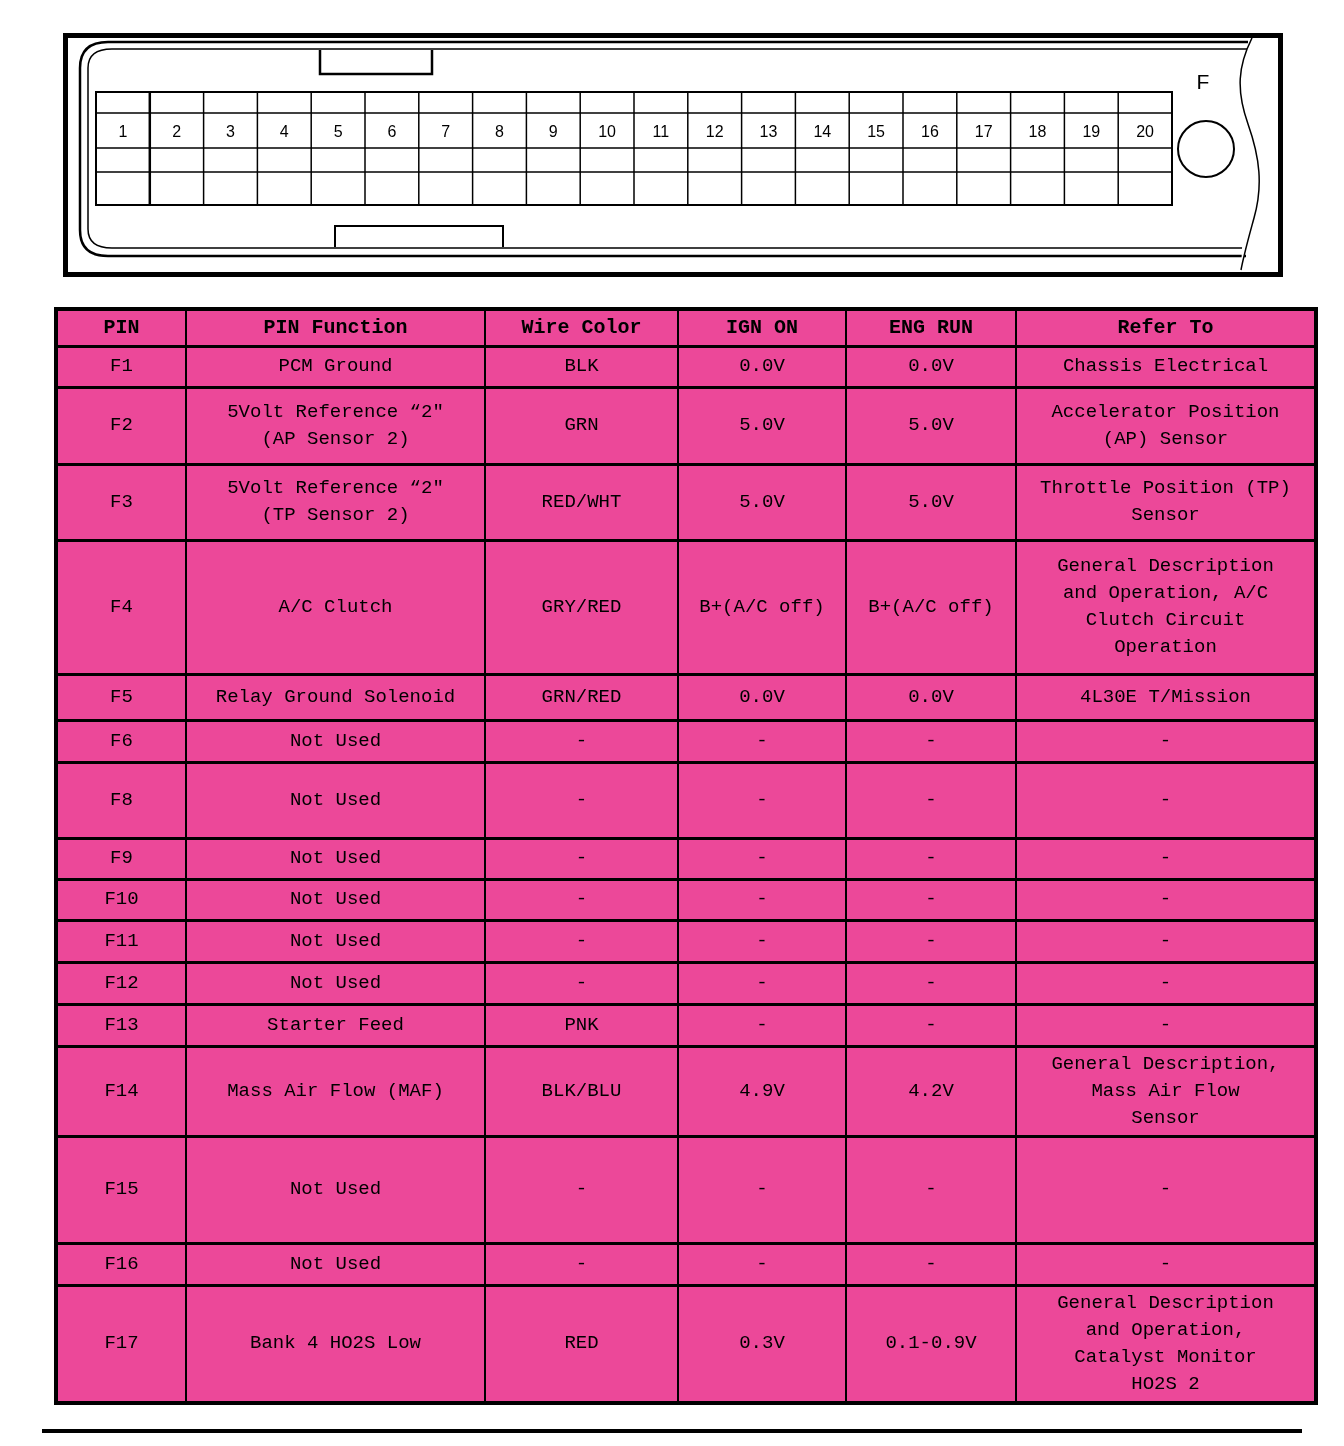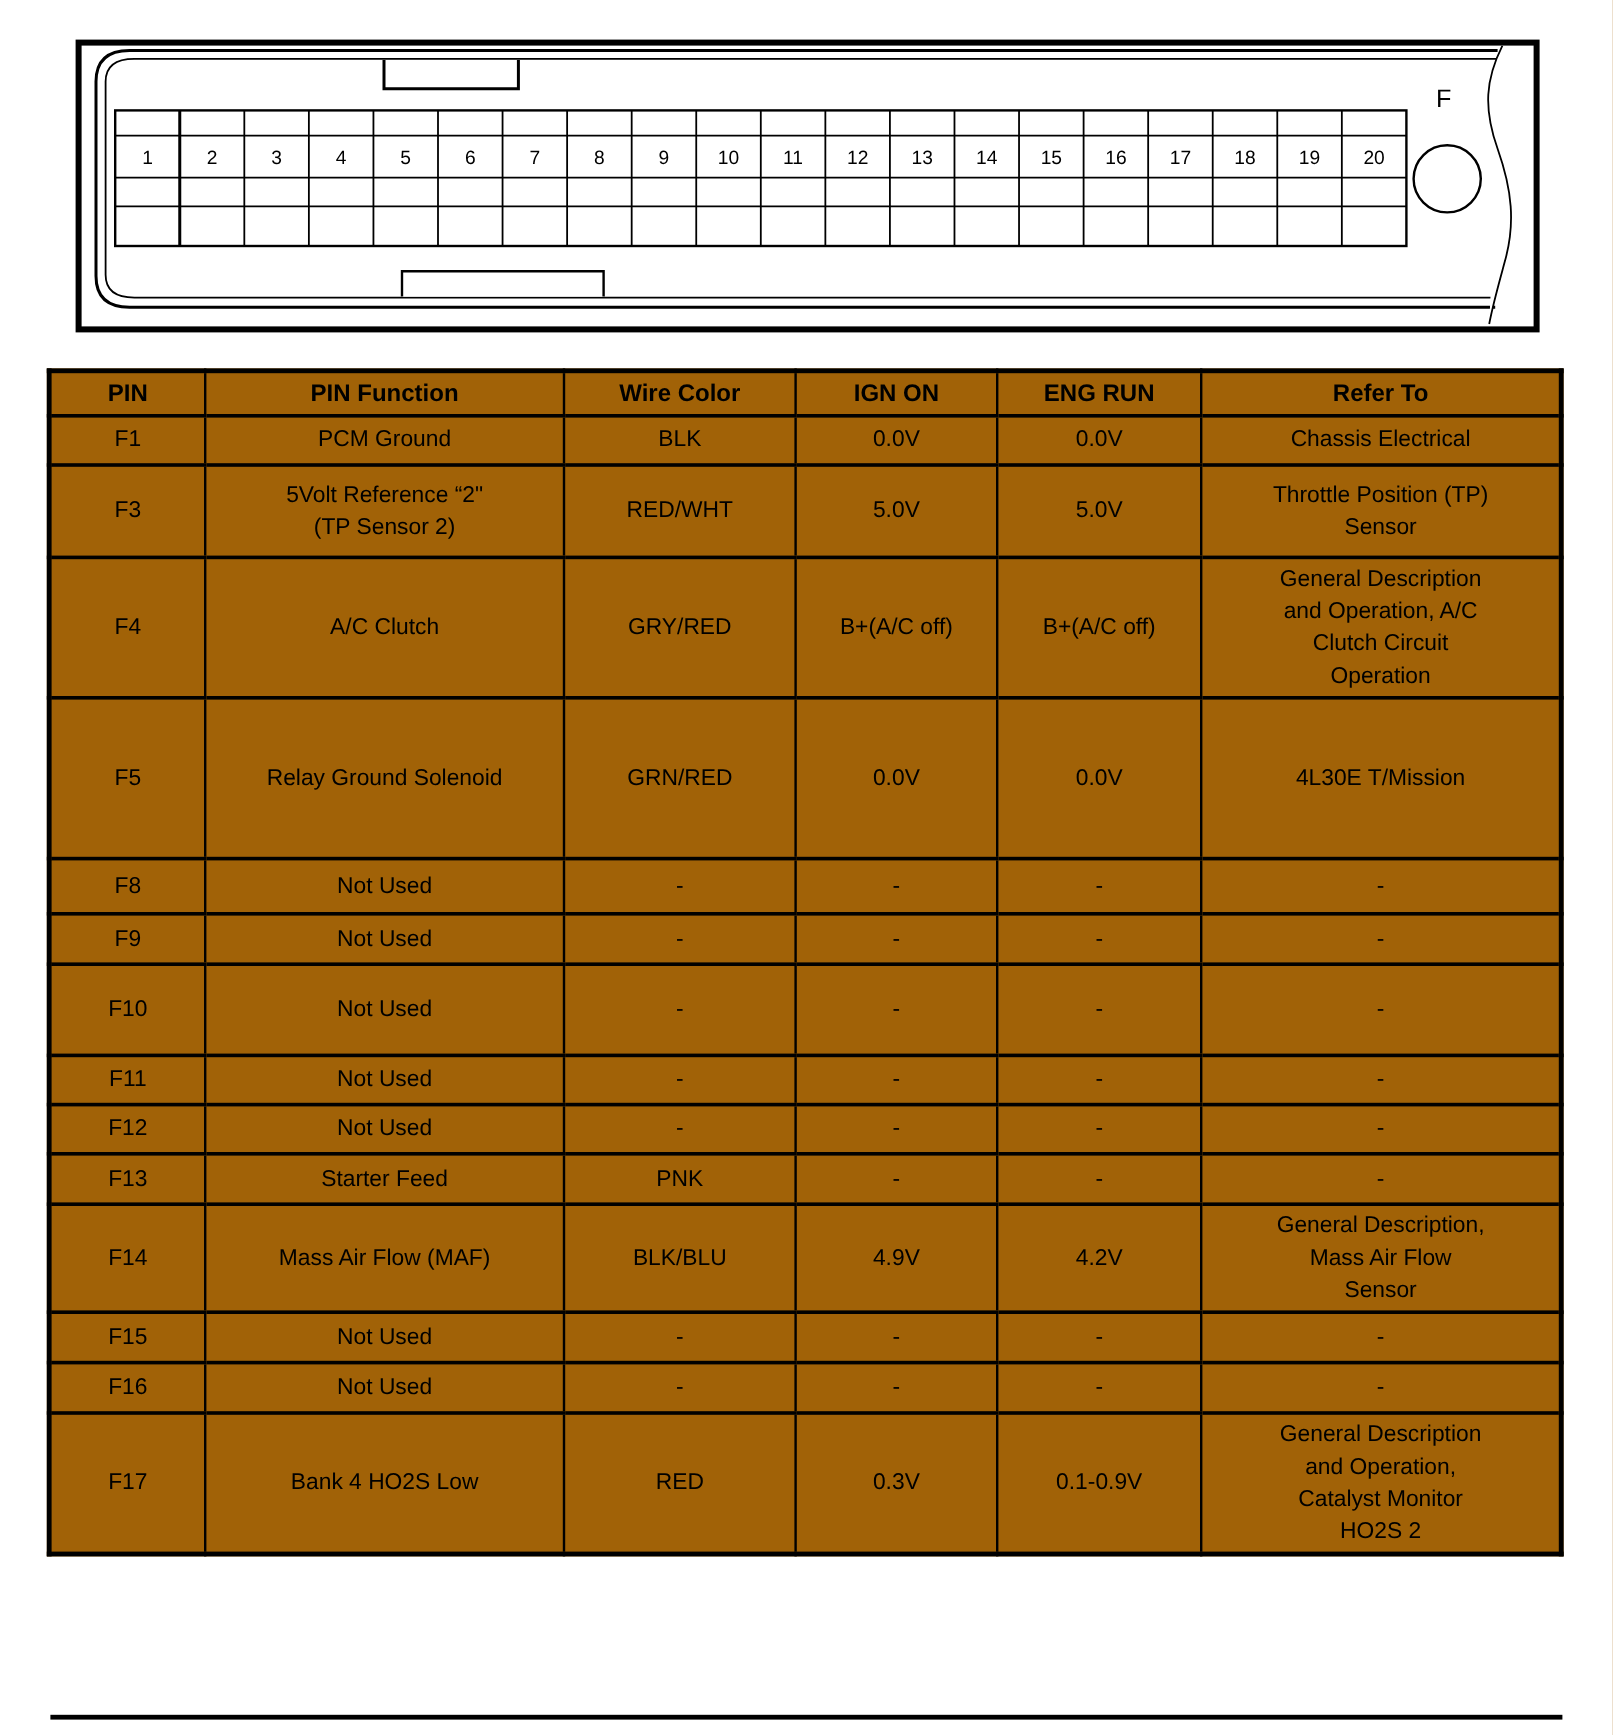--- a/index.html
+++ b/index.html
@@ -15,24 +15,25 @@
     position:absolute; left:63px; top:33px;
     width:1210px; height:234px;
     border:5px solid #000;
     background:#fff;
   }
   .diagram-box svg { display:block; width:1210px; height:234px; }
   .diagram-box text { font-family:"Liberation Sans", sans-serif; fill:#000; }
 
   
   table.pin-table {
-    position:absolute; left:39px; top:307px;
+    position:absolute; left:54px; top:307px;
     width:1260px;
     border-collapse:collapse; table-layout:fixed;
-    background:#a16207;
+    background:#ec4899;
+    font-family:Liberation Mono, monospace;
   }
   table.pin-table { border:4px solid #000; }
   .pin-table th, .pin-table td {
     border:2px solid #000;
     border-top-width:3px; border-bottom-width:3px;
     text-align:center; vertical-align:middle;
     font-size:19px; line-height:27px;
     padding:3px 6px;
     white-space:pre-line;
     overflow:hidden;
@@ -153,20 +154,30 @@
   <tbody>
       <tr>
         <td>F1</td>
         <td>PCM Ground</td>
         <td>BLK</td>
         <td>0.0V</td>
         <td>0.0V</td>
         <td>Chassis Electrical</td>
       </tr>
       <tr>
+        <td>F2</td>
+        <td>5Volt Reference “2"
+(AP Sensor 2)</td>
+        <td>GRN</td>
+        <td>5.0V</td>
+        <td>5.0V</td>
+        <td>Accelerator Position
+(AP) Sensor</td>
+      </tr>
+      <tr>
         <td>F3</td>
         <td>5Volt Reference “2"
 (TP Sensor 2)</td>
         <td>RED/WHT</td>
         <td>5.0V</td>
         <td>5.0V</td>
         <td>Throttle Position (TP)
 Sensor</td>
       </tr>
       <tr>
@@ -182,20 +193,28 @@
       </tr>
       <tr>
         <td>F5</td>
         <td>Relay Ground Solenoid</td>
         <td>GRN/RED</td>
         <td>0.0V</td>
         <td>0.0V</td>
         <td>4L30E T/Mission</td>
       </tr>
       <tr>
+        <td>F6</td>
+        <td>Not Used</td>
+        <td>-</td>
+        <td>-</td>
+        <td>-</td>
+        <td>-</td>
+      </tr>
+      <tr>
         <td>F8</td>
         <td>Not Used</td>
         <td>-</td>
         <td>-</td>
         <td>-</td>
         <td>-</td>
       </tr>
       <tr>
         <td>F9</td>
         <td>Not Used</td>

